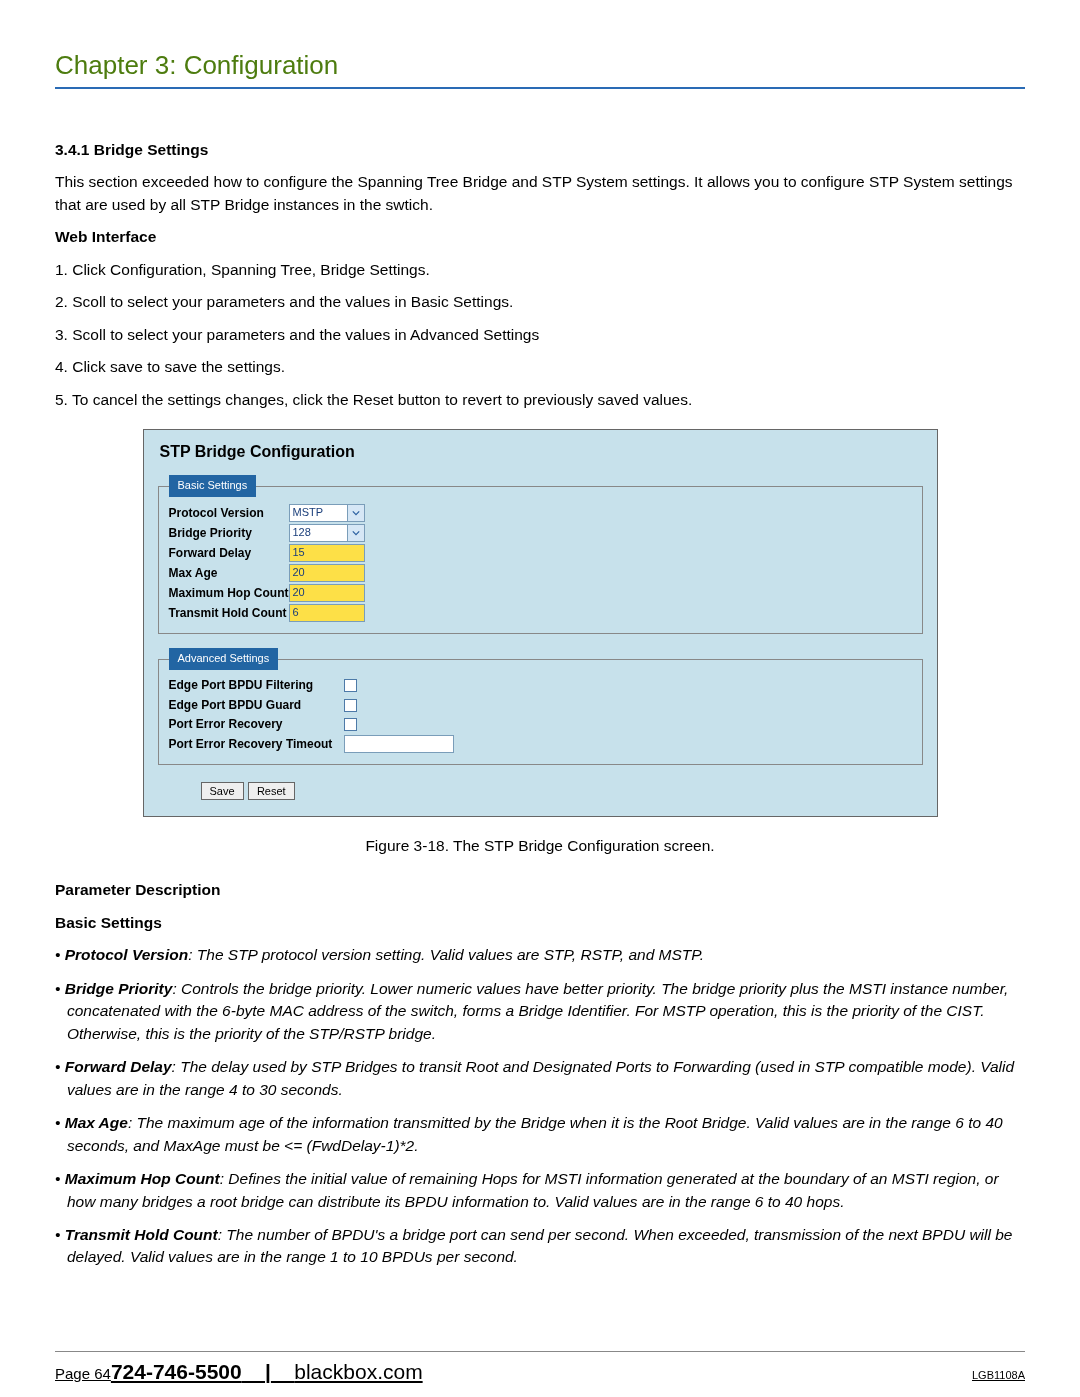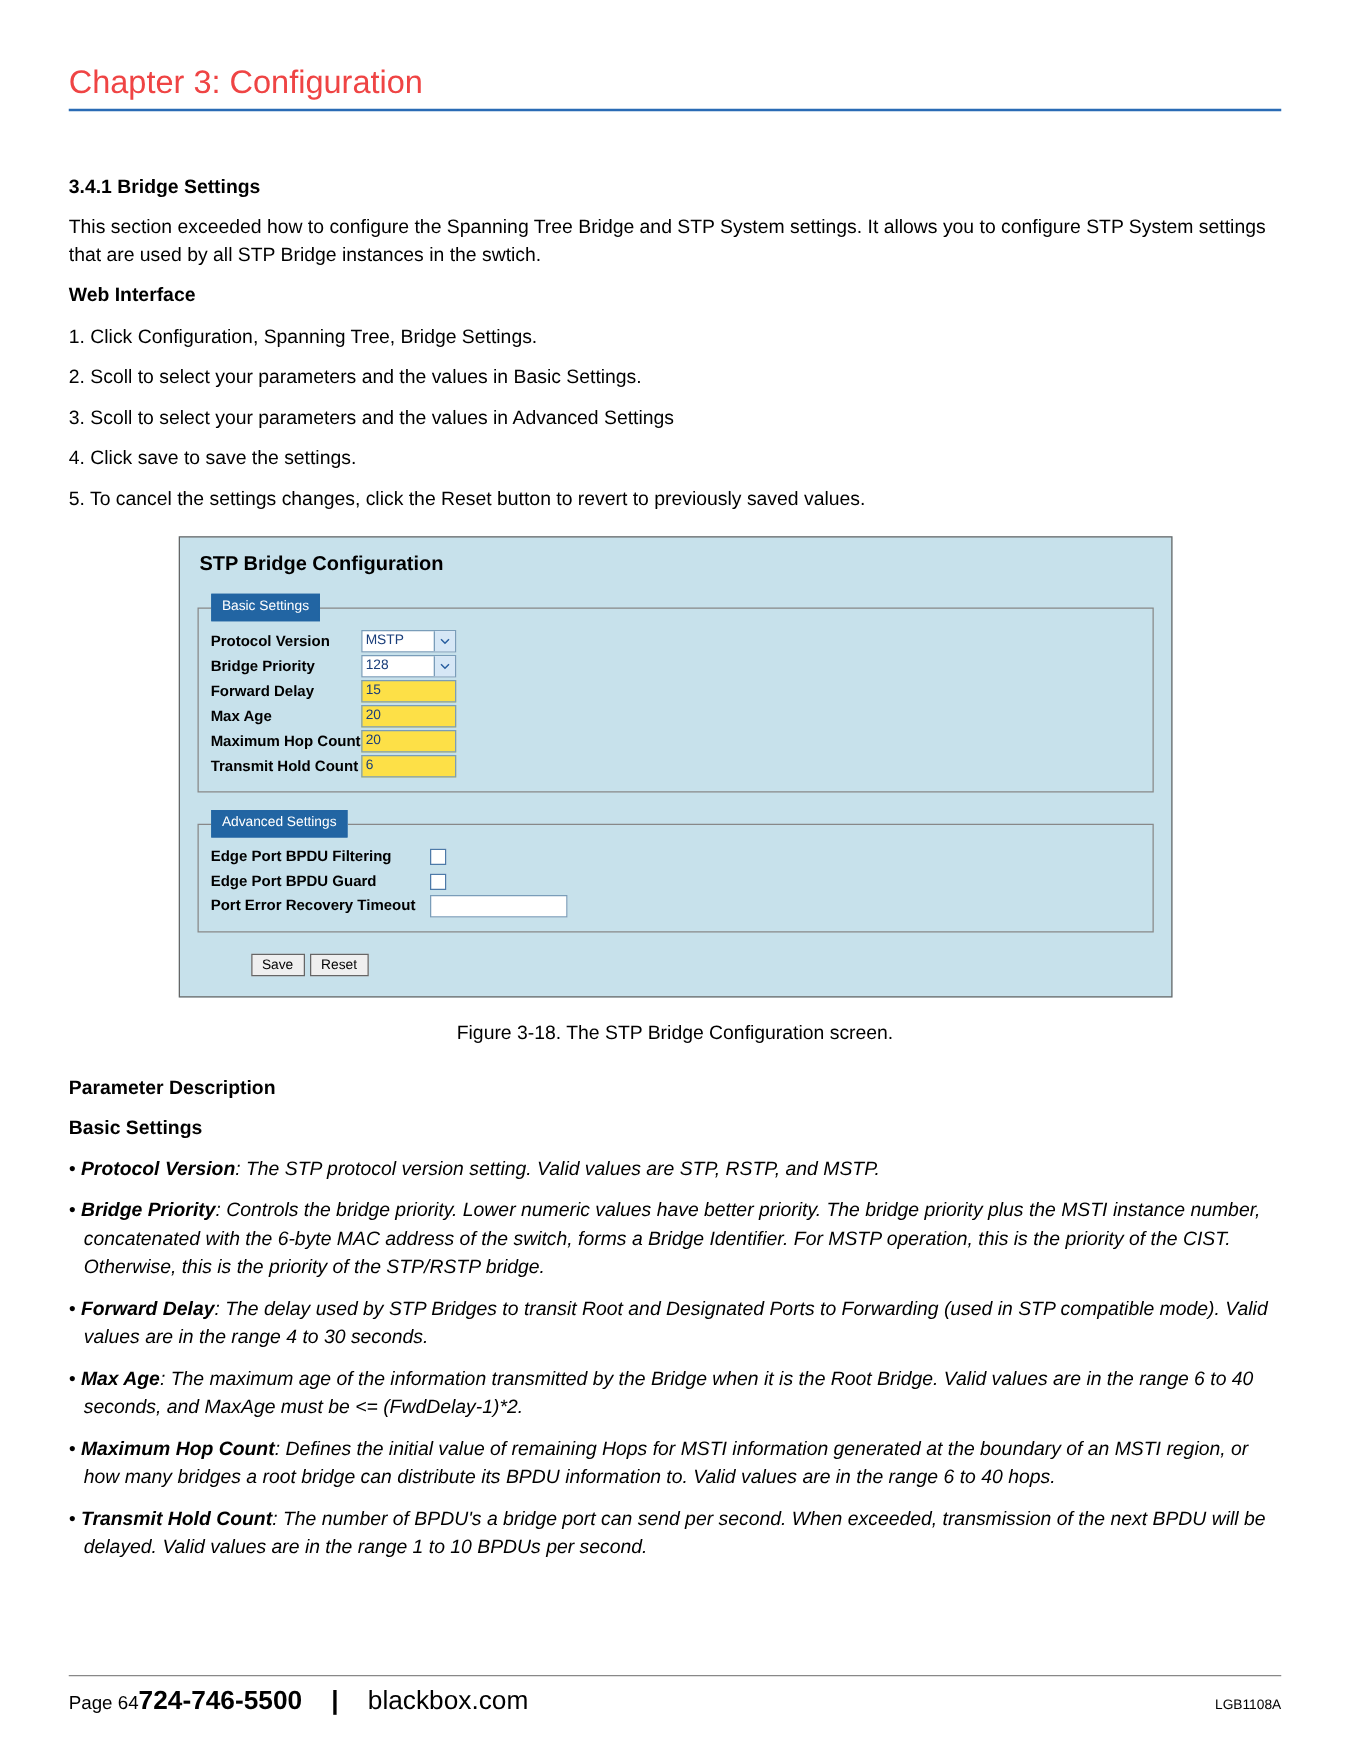--- a/index.html
+++ b/index.html
@@ -12,21 +12,21 @@
   .page {
     width: 1080px;
     height: 1397px;
     position: relative;
     box-sizing: border-box;
     padding: 50px 55px 0 55px;
   }
   .chapter-title {
     font-size: 26px;
     font-weight: 400;
-    color: #ef4444;
+    color: #4d7c0f;
     margin: 0 0 6px 0;
   }
   .title-rule {
     border: none;
     border-top: 2px solid #2a6bb5;
     margin: 0 0 50px 0;
   }
   .section {
     font-size: 15.5px;
     line-height: 1.45;
@@ -148,26 +148,27 @@
     text-indent: -12px;
     font-style: italic;
   }
   ul.bullets li::before {
     content: "• ";
   }
   .term { font-weight: 600; }
   .footer {
     position: absolute;
     left: 55px; right: 55px;
-    bottom: 24px;
+    bottom: 13px;
     border-top: 1px solid #888;
     padding-top: 8px;
     display: flex;
     align-items: baseline;
     font-size: 15px;
+    text-decoration: underline;
   }
   .footer .pg { flex: 0 0 auto; }
   .footer .center {
     flex: 1 1 auto;
     text-align: left;
     font-size: 21px;
     font-weight: 600;
   }
   .footer .right {
     flex: 0 0 auto;
@@ -244,20 +245,24 @@
 
           <div class="row">
             <span class="lbl2">Edge Port BPDU Filtering</span>
             <span class="cb"></span>
           </div>
           <div class="row">
             <span class="lbl2">Edge Port BPDU Guard</span>
             <span class="cb"></span>
           </div>
           <div class="row">
+            <span class="lbl2">Port Error Recovery</span>
+            <span class="cb"></span>
+          </div>
+          <div class="row">
             <span class="lbl2">Port Error Recovery Timeout</span>
             <span class="txtbox"></span>
           </div>
         </fieldset>
 
         <div class="btnrow">
           <button class="btn">Save</button>
           <button class="btn">Reset</button>
         </div>
       </div>

